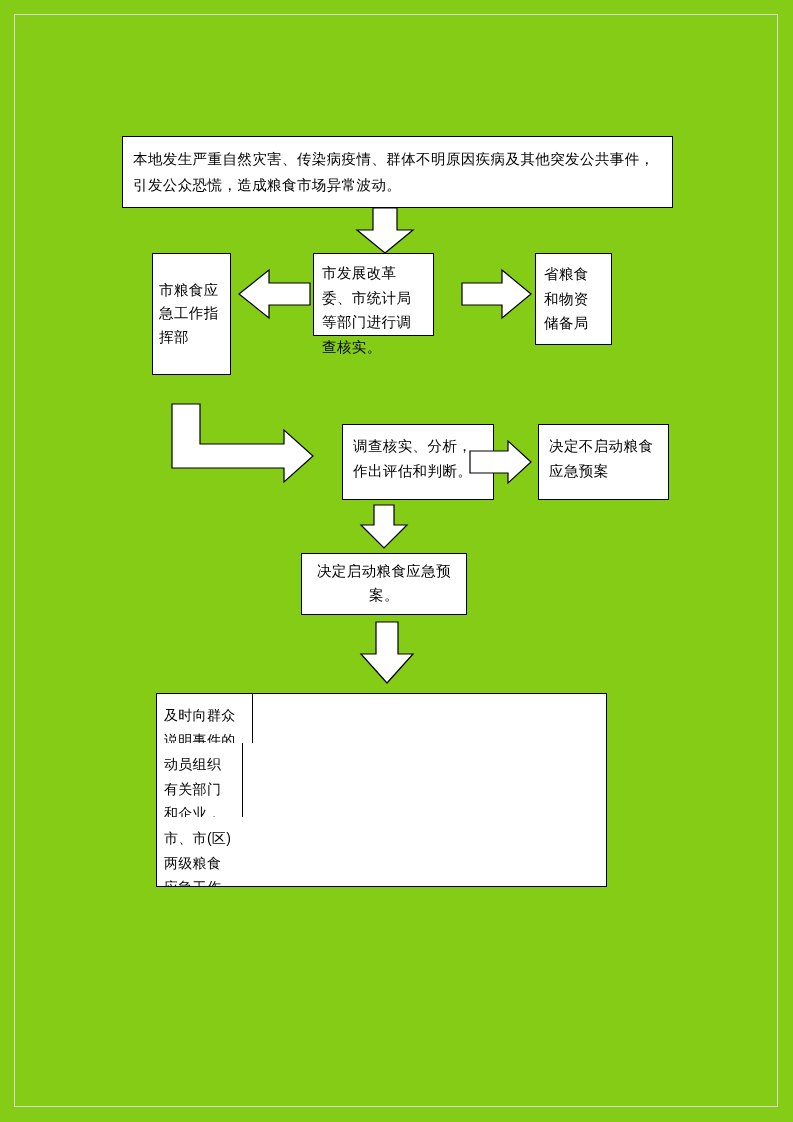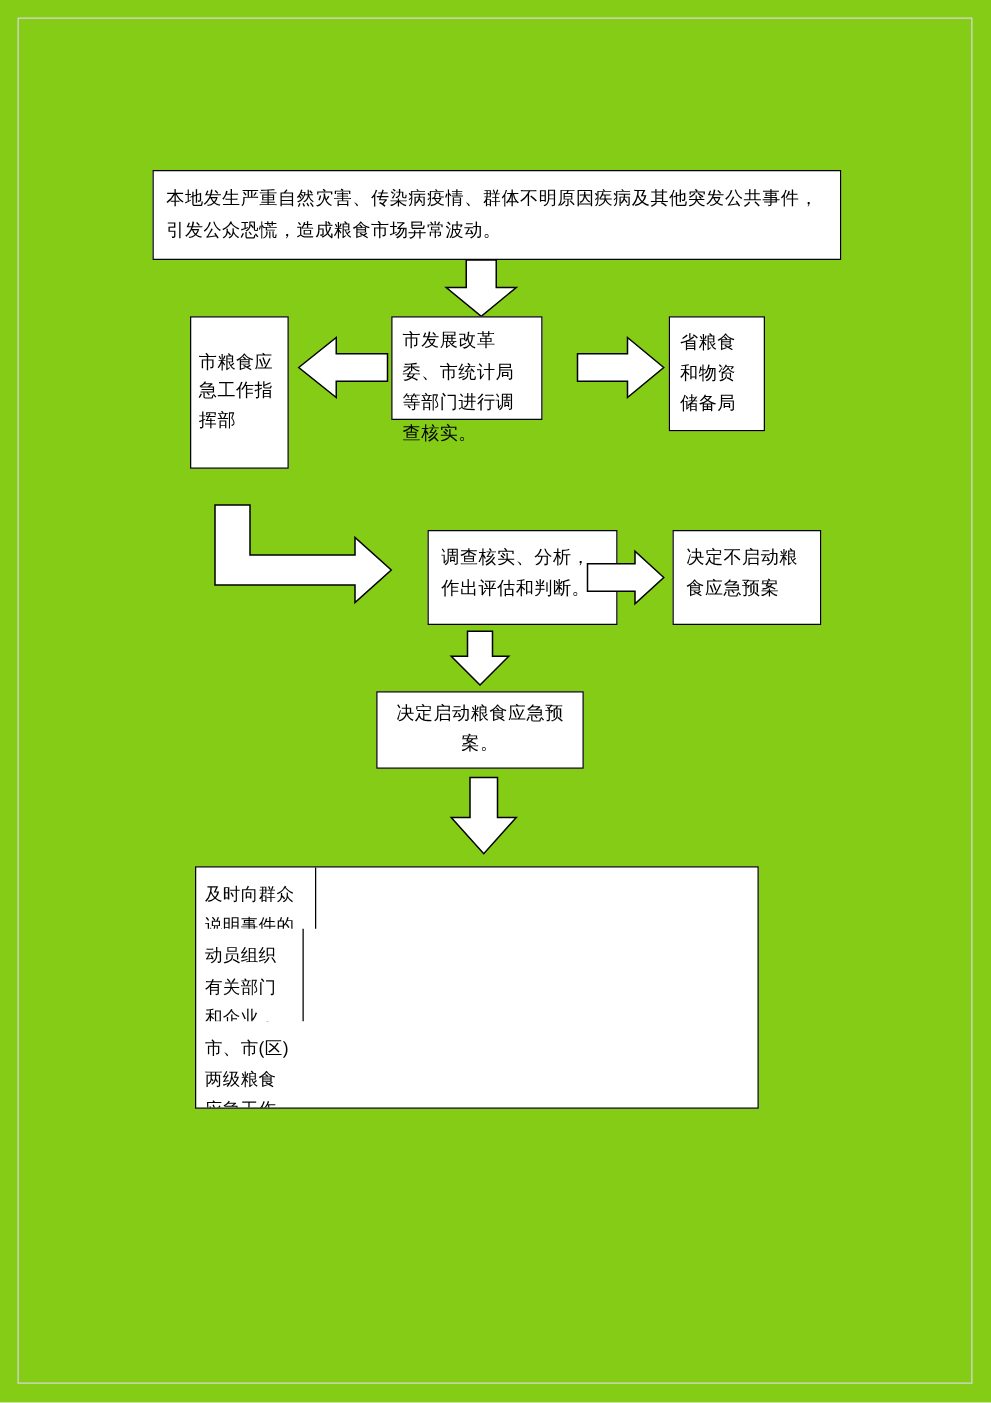--- a/index.html
+++ b/index.html
@@ -59,21 +59,21 @@
   #box-city-command { left: 152px; top: 253px; width: 79px; height: 122px; }
   #box-city-command .inner { padding: 8px 6px; line-height: 1.6; }
   #box-survey { left: 313px; top: 253px; width: 121px; height: 83px; }
   #box-survey .inner { padding: 7px 8px; line-height: 1.7; }
   #box-prov-bureau { left: 535px; top: 253px; width: 77px; height: 92px; }
   #box-prov-bureau .inner { padding: 8px 8px; line-height: 1.7; }
 
   
   #box-analysis { left: 307px; top: 424px; width: 152px; height: 76px; margin-left: 35px; }
   #box-analysis .inner { padding: 9px 10px; line-height: 1.7; }
-  #box-nostart { left: 538px; top: 424px; width: 119px; height: 76px; }
+  #box-nostart { left: 538px; top: 424px; width: 131px; height: 76px; }
   #box-nostart .inner { padding: 9px 10px; line-height: 1.7; }
 
   
   #box-start { left: 301px; top: 553px; width: 166px; height: 62px; }
   #box-start .inner { padding: 9px 10px; text-align: center; }
 
   
   #measures-row {
     position: absolute;
     left: 156px;

